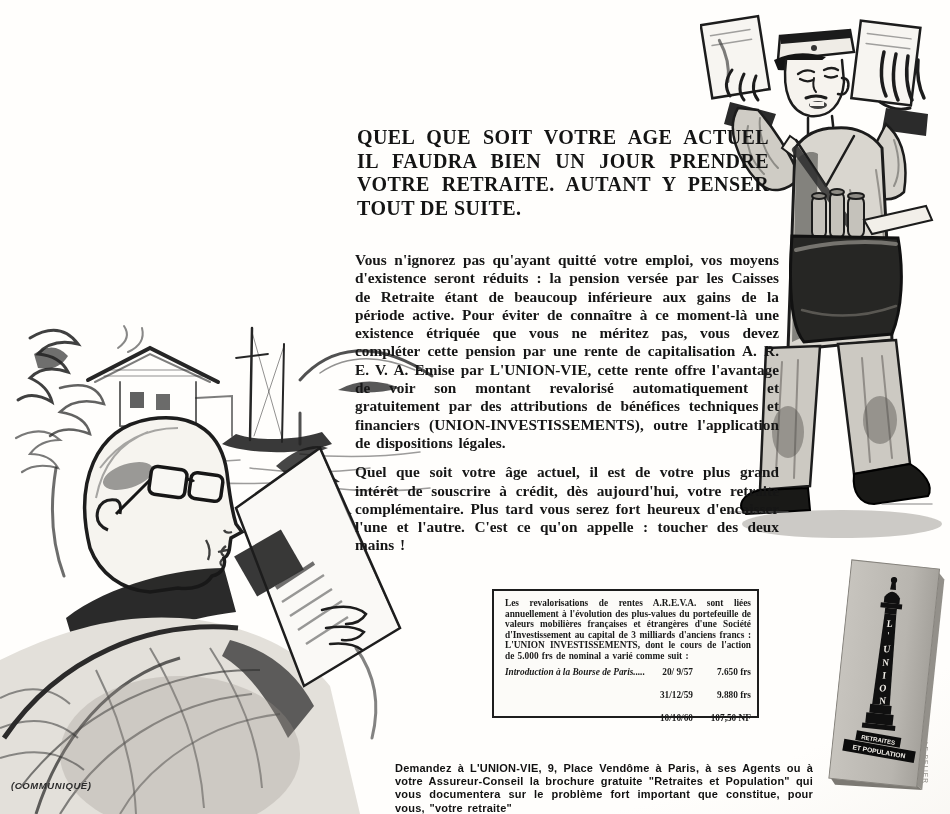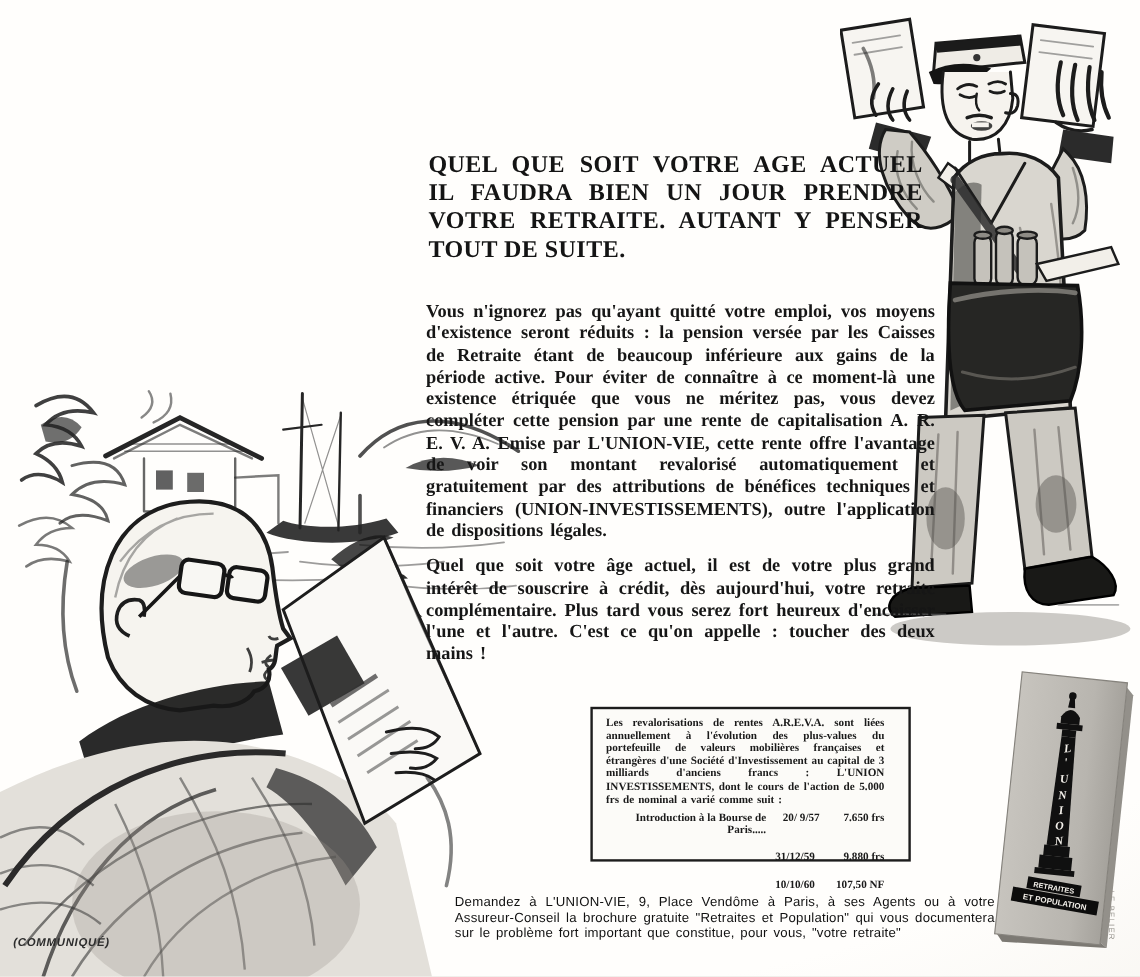--- a/index.html
+++ b/index.html
@@ -20,31 +20,31 @@
   .intro{position:absolute;left:357px;top:126px;width:412px;font-weight:bold;
          font-size:20px;line-height:23.5px;letter-spacing:.4px;color:#141414;}
   .intro-line{text-align:justify;text-align-last:justify;white-space:normal;}
   .intro-line:last-child{text-align-last:left;}
   
   .body-copy{position:absolute;left:355px;top:251px;width:424px;font-weight:bold;
              font-size:15.3px;line-height:18.3px;color:#161616;}
   .body-copy p{margin:0 0 11px 0;text-align:justify;word-spacing:2px;}
   
   .infobox{position:absolute;left:492px;top:589px;width:267px;height:129px;box-sizing:border-box;
-           border:2px solid #1d1d1d;background:#fcfbf8;padding:7px 20px 0 11px;font-weight:bold;}
+           border:2px solid #1d1d1d;background:#fcfbf8;padding:7px 6px 0 11px;font-weight:bold;}
   .infobox-text{margin:0;font-size:9.3px;line-height:10.6px;text-align:justify;word-spacing:1px;}
   .infobox-table{margin-top:5px;font-size:9.3px;}
   .infobox-row{display:flex;line-height:10px;margin-bottom:13px;}
-  .cell-label{flex:1 1 auto;text-align:right;}
+  .cell-label{flex:1 1 auto;text-align:right;font-style:italic;}
   .cell-date{width:48px;text-align:right;}
   .cell-value{width:58px;text-align:right;}
   
   .footer-caption{position:absolute;left:379px;top:746px;width:450px;
                   font-family:"Liberation Sans", sans-serif;color:#111;}
-  .footer-text{margin:0;font-weight:normal;font-size:11px;line-height:13.2px;
+  .footer-text{margin:16px;font-weight:bold;font-size:11px;line-height:13.2px;
                text-align:justify;word-spacing:1.5px;letter-spacing:.2px;}
   .footer-note{margin:0;font-weight:normal;font-size:10px;line-height:13px;}
   .communique{position:absolute;left:11px;top:780px;font-family:"Liberation Sans",sans-serif;
               font-style:italic;font-weight:bold;font-size:9.5px;letter-spacing:.6px;color:#2c2c2c;}
   .credit{position:absolute;left:922px;top:742px;writing-mode:vertical-rl;
           font-family:"Liberation Sans",sans-serif;font-size:6.5px;letter-spacing:1px;color:#93908a;}
   
   .illustration-left{position:absolute;left:0;top:318px;width:480px;height:496px;}
   .illustration-right{position:absolute;left:700px;top:10px;width:245px;height:548px;}
   

